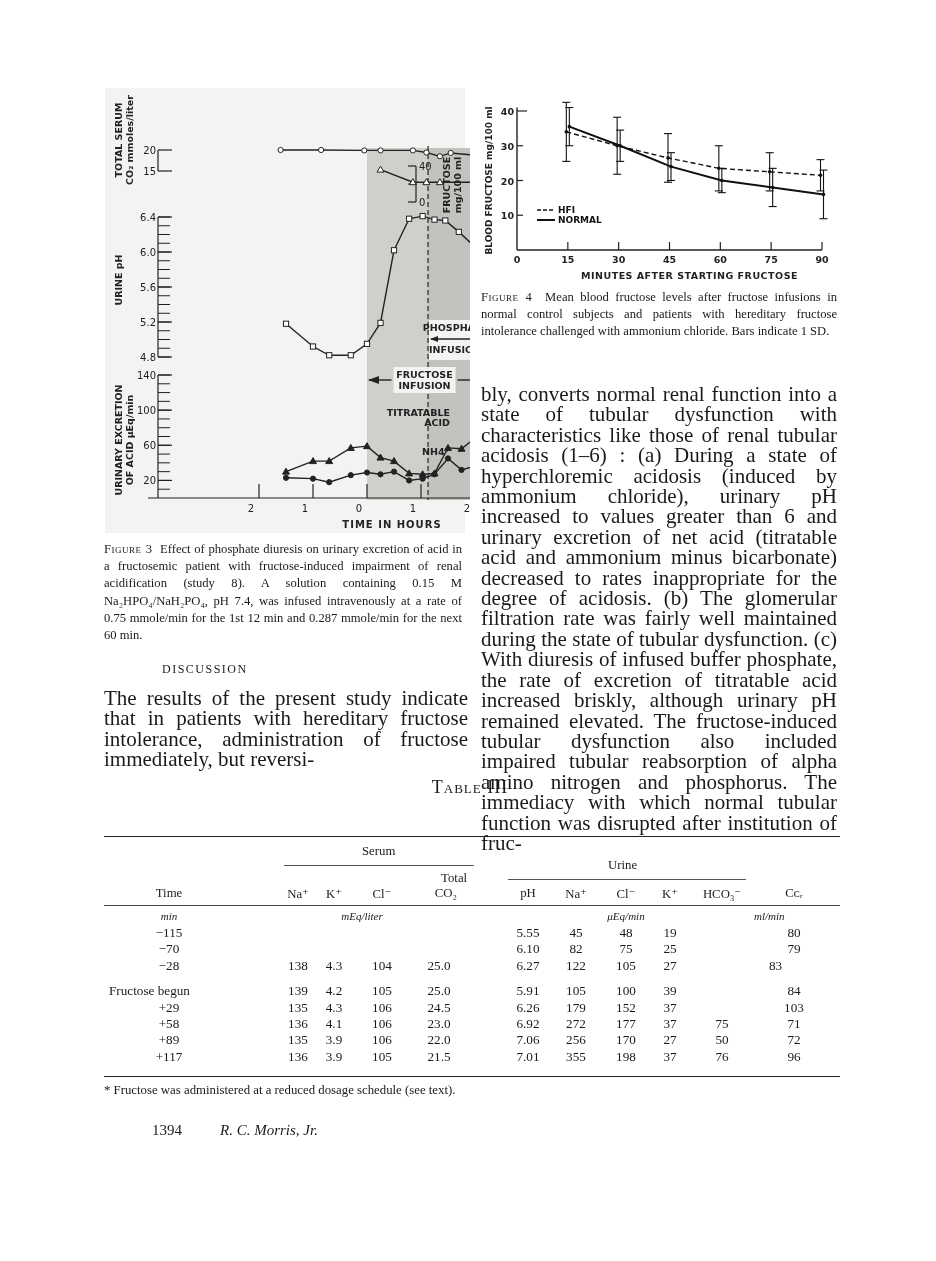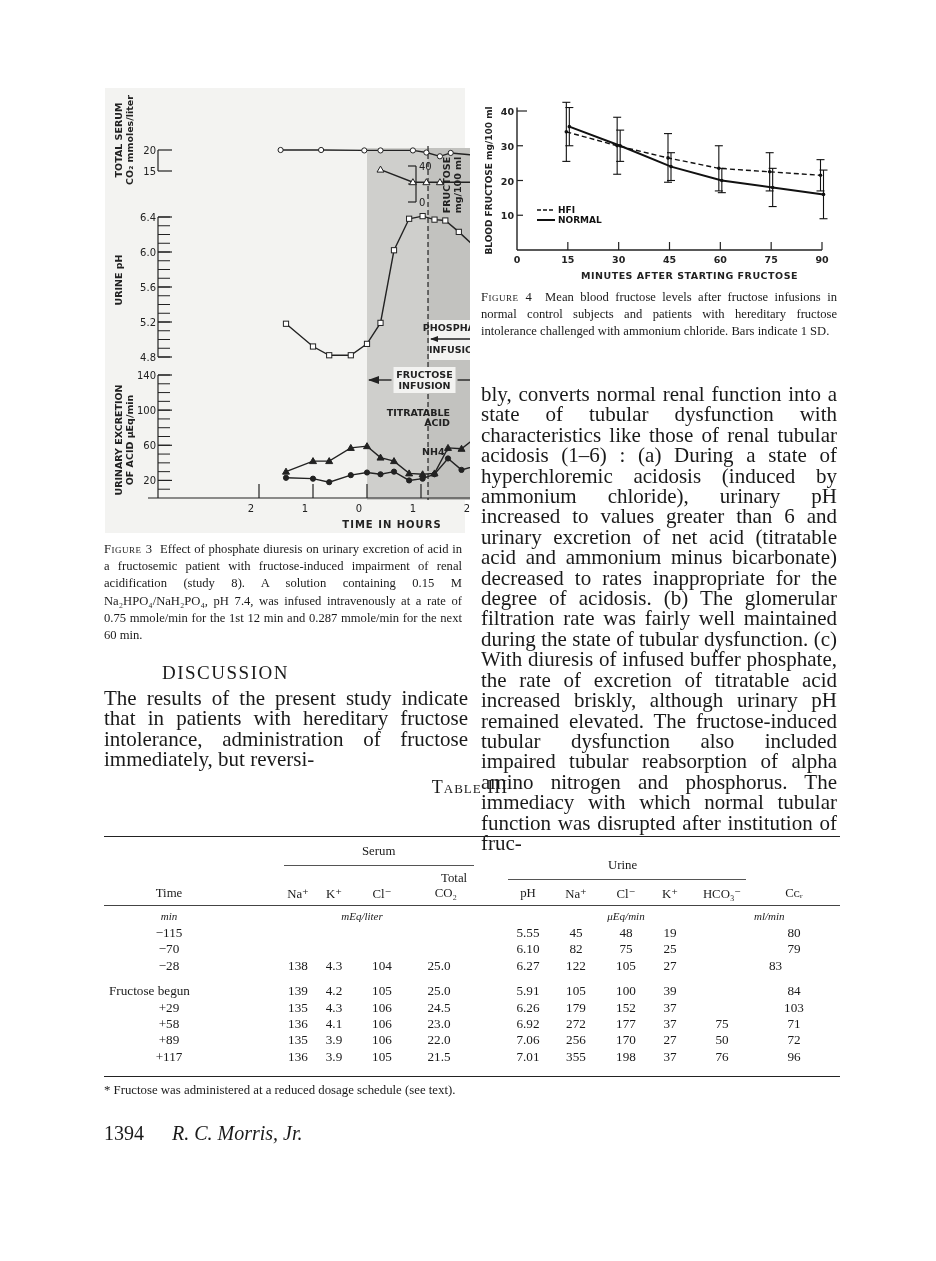--- a/index.html
+++ b/index.html
@@ -3,25 +3,25 @@
 <meta charset="utf-8">
 <style>
   html, body { margin:0; padding:0; background:#ffffff; }
   body { width:936px; height:1261px; position:relative; overflow:hidden; font-family:"Liberation Serif","DejaVu Serif",serif; color:#1a1a1a; }
   .abs { position:absolute; }
   svg text { font-family:"DejaVu Sans","Liberation Sans",sans-serif; }
   .caption { font-size:12.6px; line-height:17.2px; text-align:justify; }
   .caption .fig { font-variant:small-caps; letter-spacing:0.5px; }
   .body-text { font-size:21px; line-height:20.4px; text-align:justify; }
   .body-text p { margin:0; }
-  .heading { font-size:19px; letter-spacing:1.5px; }
+  .heading { font-size:12px; letter-spacing:1.5px; }
   .tbl-title { font-size:18px; font-variant:small-caps; letter-spacing:1px; text-align:center; }
   .tbl-sub { font-size:12.6px; font-style:italic; text-align:center; line-height:16.5px; }
   .rule { position:absolute; background:#222; height:1px; }
-  .footer { font-size:20px; }
+  .footer { font-size:15px;margin-left:48px; }
 </style>
 </head>
 <body>
 
 <svg id="fig3" class="abs" style="left:100px;top:80px;" width="370" height="455" viewBox="0 0 370 455">
   <rect x="5" y="8" width="360" height="445" fill="#f3f3f1"></rect>
   <g id="fig3-shade">
       <rect x="267" y="68" width="115.01999999999998" height="352" fill="#cfcfcc"></rect>
       <rect x="328.02" y="68" width="54" height="352" fill="#c2c2bf"></rect>
       <line x1="328.02" y1="66" x2="328.02" y2="420" stroke="#222" stroke-width="1.2" stroke-dasharray="5,3"></line>

